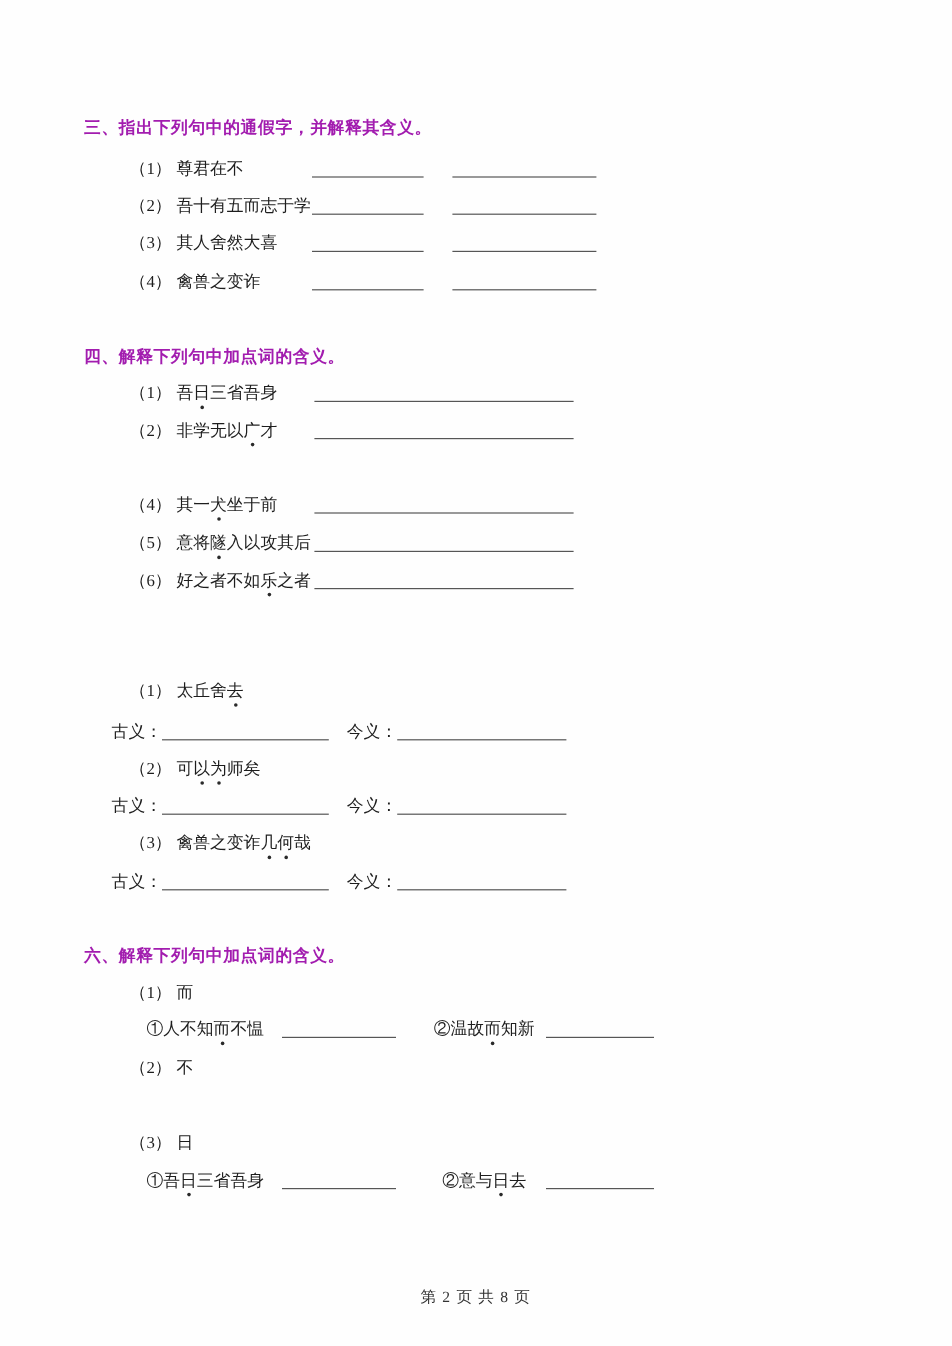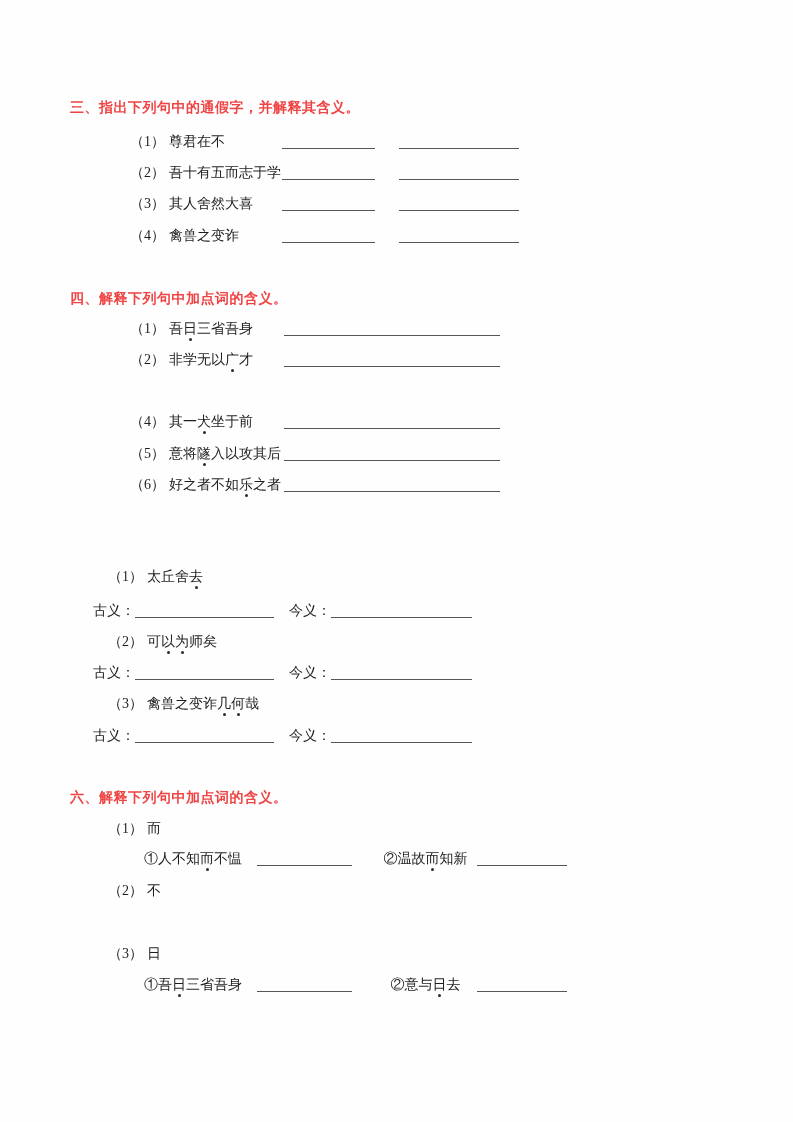--- a/index.html
+++ b/index.html
@@ -7,25 +7,25 @@
   .page {
     position:relative;
     width:793px; height:1122px;
     background:#fefefe;
     font-family:"Liberation Serif", serif;
     color:#1d1d1d;
     font-size:14px;
     overflow:hidden;
   }
   .row { position:absolute; white-space:nowrap; line-height:20px; }
-  .heading { left:70px; font-weight:bold; color:#ef4444; letter-spacing:0.5px;font-family:Liberation Serif, serif; }
+  .heading { left:70px; font-weight:bold; color:#a21caf; letter-spacing:0.5px;font-family:Liberation Serif, serif; }
   .indent1 { left:108px; }
   .indent2 { left:122px; }
   .guline  { left:93px; }
-  .qcol { display:inline-block; vertical-align:baseline;margin-left:22px; }
+  .qcol { display:inline-block; vertical-align:baseline; }
   .qcol-s3 { width:152px; }
   .qcol-s4 { width:154px; }
   .qcol-s6a { width:113px; }
   .qcol-s6b { width:103px; margin-left:22px;text-align:center; }
   .item-label { margin-right:4px; }
   .blank {
     display:inline-block; vertical-align:baseline;
     height:13px; margin-bottom:-3px;
     border-bottom:1px solid #565656;
   }
@@ -130,14 +130,15 @@
     <span class="item-label">（2）</span><span>不</span>
   </div>
 
   <div class="row indent1" style="top:944px">
     <span class="item-label">（3）</span><span>日</span>
   </div>
   <div class="row indent2" style="top:975px">
     <span class="qcol qcol-s6a"><span>①</span><span><span>吾</span><span class="emdot"><i class="dc">日</i></span><span>三省吾身</span></span></span><span class="blank b95"></span><span class="qcol qcol-s6b"><span>②</span><span><span>意与</span><span class="emdot"><i class="dc">日</i></span><span>去</span></span></span><span class="blank b90"></span>
   </div>
 
+  <div class="row footer" style="top:1071px">第 2 页 共 8 页</div>
 
 </div>
 
 </body></html>

